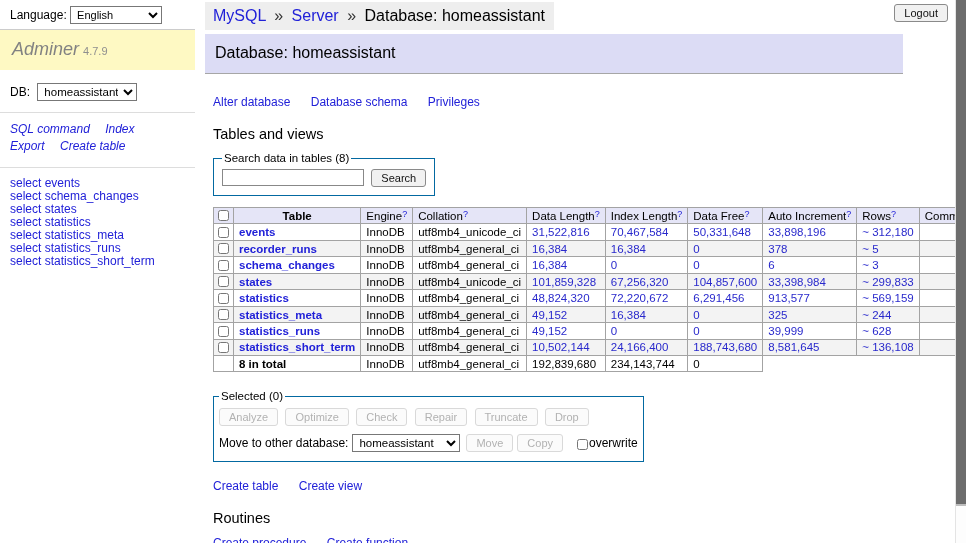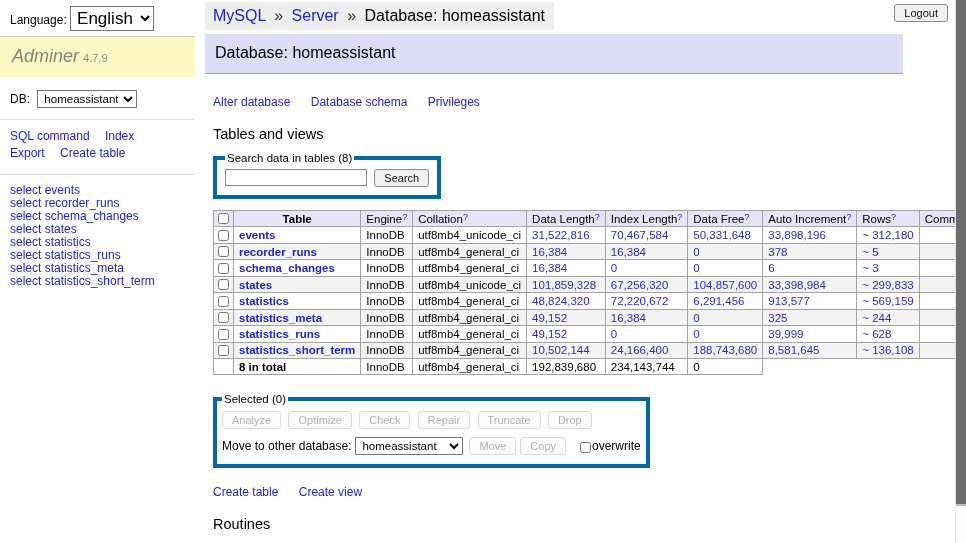--- a/index.html
+++ b/index.html
@@ -20,45 +20,45 @@
   .btn {
     font-family:inherit; font-size:11px; color:#111;
     background:#f1f1f1; border:1px solid #8a8a8a; border-radius:3px;
     padding:2px 9px; cursor:pointer;
   }
   .btn:disabled { color:#b2b2b2; border-color:#d9d9d9; background:#fbfbfb; cursor:default; }
 
   
   #sidebar { position:absolute; left:0; top:0; width:195px; }
   .lang-row { padding:6px 0 5px 10px; white-space:nowrap; }
-  .lang-row select { width:84px; font-size:17px; }
+  .lang-row select { width:92px; font-size:11px; }
   select, input[type=text] { font-family:inherit; }
   select { border:1px solid #777; background:#fff; font-size:11.5px; padding:1px 2px; }
   #brand-band { background:#fef9c3; border-top:1px solid #ccc; padding:9px 12px 10px; }
   #brand-band .brand { font-style:italic; font-size:18px; color:#828282; }
   #brand-band .version { font-size:11px; color:#8f8f8f; margin-left:4px; }
   .db-row { padding:13px 0 11px 10px; border-bottom:1px solid #ddd; }
   .db-row select { width:100px; margin-left:4px; }
   .side-actions { padding:8px 10px 11px 10px; border-bottom:1px solid #ddd; line-height:1.45; }
-  .side-actions a { margin-right:12px; white-space:nowrap; }
+  .side-actions a { margin-right:12px; white-space:nowrap;font-style:italic; }
   .side-list { padding:9px 10px 0 10px; }
   .side-list a { display:block; line-height:13px; margin-bottom:0; }
 
   
   #main { position:absolute; left:205px; top:0; width:698px; }
   #breadcrumb { display:inline-block; background:#eee; padding:5px 9px 5px 8px; margin-top:2px; font-size:16px; }
   #breadcrumb .sep { color:#333; margin:0 4px; }
   #title-bar { margin-top:4px; background:#dcdcf5; border-bottom:1px solid #a6a6a6; padding:10px 10px 11px; font-size:16px; }
   .content { padding-left:8px; }
   .page-links { margin-top:21px; }
   .page-links a, .create-links a, .routine-links a { margin-right:17px; }
   h3 { font-size:14.5px; font-weight:400; margin:17px 0 10px; }
 
   
-  fieldset { display:inline-block; border:4px solid #0369a1; margin:0; padding:5px 8px 8px; }
+  fieldset { display:inline-block; border:1px solid #0369a1; margin:0; padding:5px 8px 8px; }
   legend { font-size:11.5px; padding:0 2px; }
   .search-fs input[type=text] { width:142px; height:17px; border:1px solid #888; padding:1px 3px; margin-right:4px; }
 
   
   table { border-collapse:collapse; margin-top:11px; font-size:11.5px; }
   th, td { border:1px solid #a3a3a3; padding:1.5px 5px; white-space:nowrap; height:15px; }
   thead th { background:#e5e5f7; font-weight:400; text-align:left; }
   thead th.col-table { font-weight:700; text-align:center; min-width:108px; }
   th.check, td.check { width:18px; text-align:center; padding:1px 3px; }
   input[type=checkbox] { width:11px; height:11px; margin:1px; vertical-align:middle; }
@@ -107,26 +107,25 @@
 
   <div class="side-actions">
     <a>SQL command</a>
     <a>Index</a>
     <a>Export</a>
     <a>Create table</a>
   </div>
 
   <div class="side-list">
     <a>select events</a>
-    <a>select recorder_runs</a>
     <a>select schema_changes</a>
     <a>select states</a>
     <a>select statistics</a>
+    <a>select statistics_meta</a>
     <a>select statistics_runs</a>
-    <a>select statistics_meta</a>
     <a>select statistics_short_term</a>
   </div>
 </div>
 
 <div id="logout-wrap">
   <button class="btn">Logout</button>
 </div>
 
 <div id="main">
 

